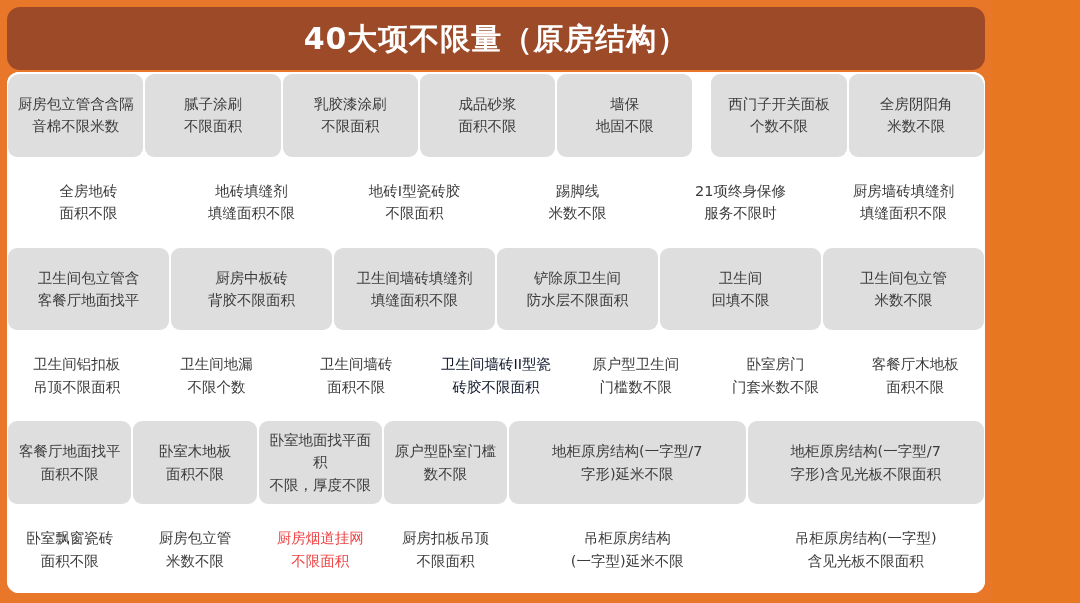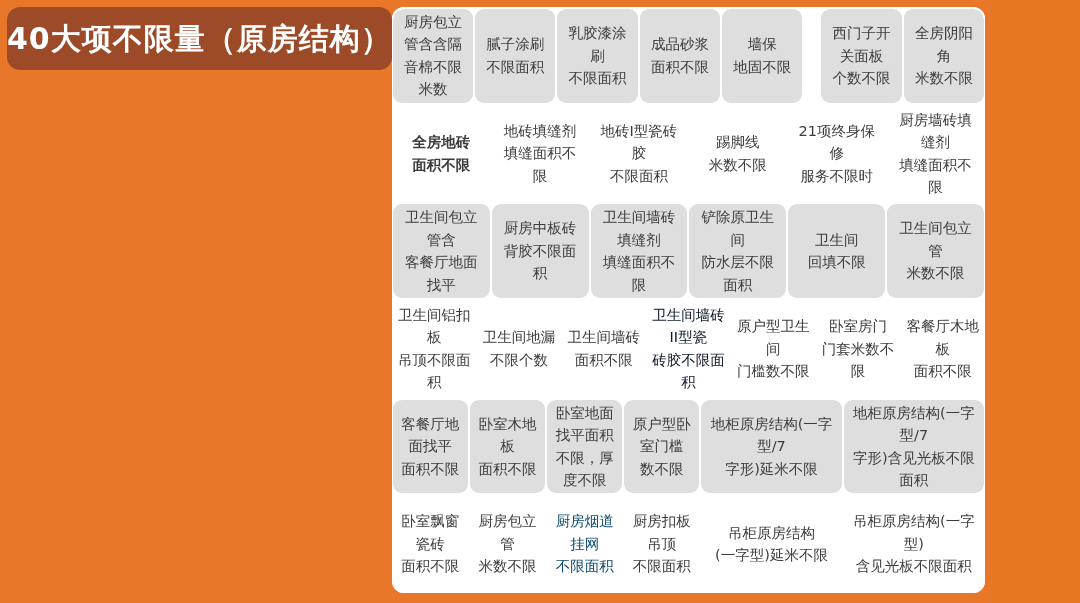--- a/index.html
+++ b/index.html
@@ -14,20 +14,21 @@
     background: #e87722;
   }
   #poster {
     position: relative;
     width: 992px;
     height: 603px;
     box-sizing: border-box;
     background: #e8772a;
     padding: 7px 7px 10px 7px;
     display: flex;
+    flex-direction: column;
   }
   .header-banner {
     flex: 0 0 auto;
     height: 63px;
     background: #9c4a28;
     border-radius: 13px;
     display: flex;
     align-items: center;
     justify-content: center;
     margin-bottom: 2px;
@@ -132,21 +133,21 @@
         <div class="cell" style="background: rgb(222, 222, 222); color: rgb(60, 60, 60); margin-left: 18px;">
           <span class="cell-text">西门子开关面板
 个数不限</span>
         </div>
         <div class="cell" style="background: rgb(222, 222, 222); color: rgb(60, 60, 60);">
           <span class="cell-text">全房阴阳角
 米数不限</span>
         </div>
       </div>
       <div class="row plain">
-        <div class="cell" style="background: rgb(255, 255, 255); color: rgb(60, 60, 60); font-weight: bold;">
+        <div class="cell" style="background: rgb(255, 255, 255); color: rgb(60, 60, 60);">
           <span class="cell-text">全房地砖
 面积不限</span>
         </div>
         <div class="cell" style="background: rgb(255, 255, 255); color: rgb(60, 60, 60);">
           <span class="cell-text">地砖填缝剂
 填缝面积不限</span>
         </div>
         <div class="cell" style="background: rgb(255, 255, 255); color: rgb(60, 60, 60);">
           <span class="cell-text">地砖I型瓷砖胶
 不限面积</span>
@@ -248,21 +249,21 @@
       </div>
       <div class="row plain">
         <div class="cell" style="background: rgb(255, 255, 255); color: rgb(60, 60, 60);">
           <span class="cell-text">卧室飘窗瓷砖
 面积不限</span>
         </div>
         <div class="cell" style="background: rgb(255, 255, 255); color: rgb(60, 60, 60);">
           <span class="cell-text">厨房包立管
 米数不限</span>
         </div>
-        <div class="cell" style="background: rgb(255, 255, 255); color: #0c4a6e;">
+        <div class="cell" style="background: rgb(255, 255, 255); color: #ef4444;">
           <span class="cell-text">厨房烟道挂网
 不限面积</span>
         </div>
         <div class="cell" style="background: rgb(255, 255, 255); color: rgb(60, 60, 60);">
           <span class="cell-text">厨房扣板吊顶
 不限面积</span>
         </div>
         <div class="cell wide" style="background: rgb(255, 255, 255); color: rgb(60, 60, 60);">
           <span class="cell-text">吊柜原房结构
 (一字型)延米不限</span>

